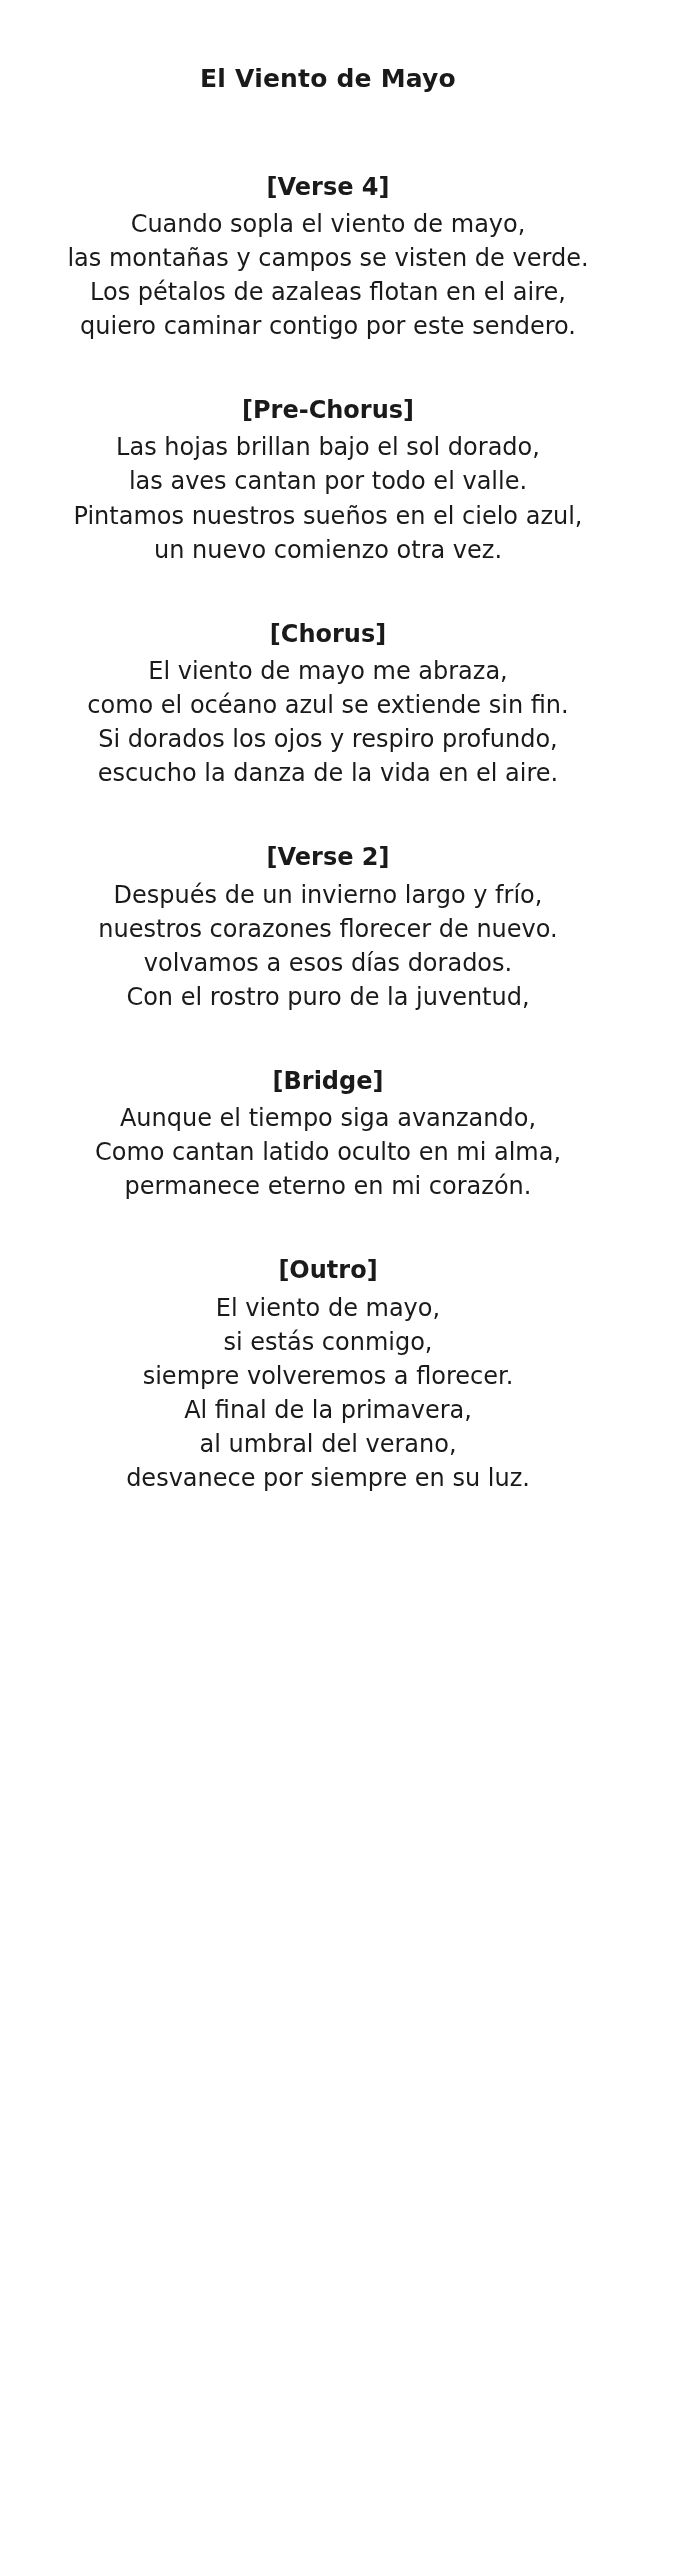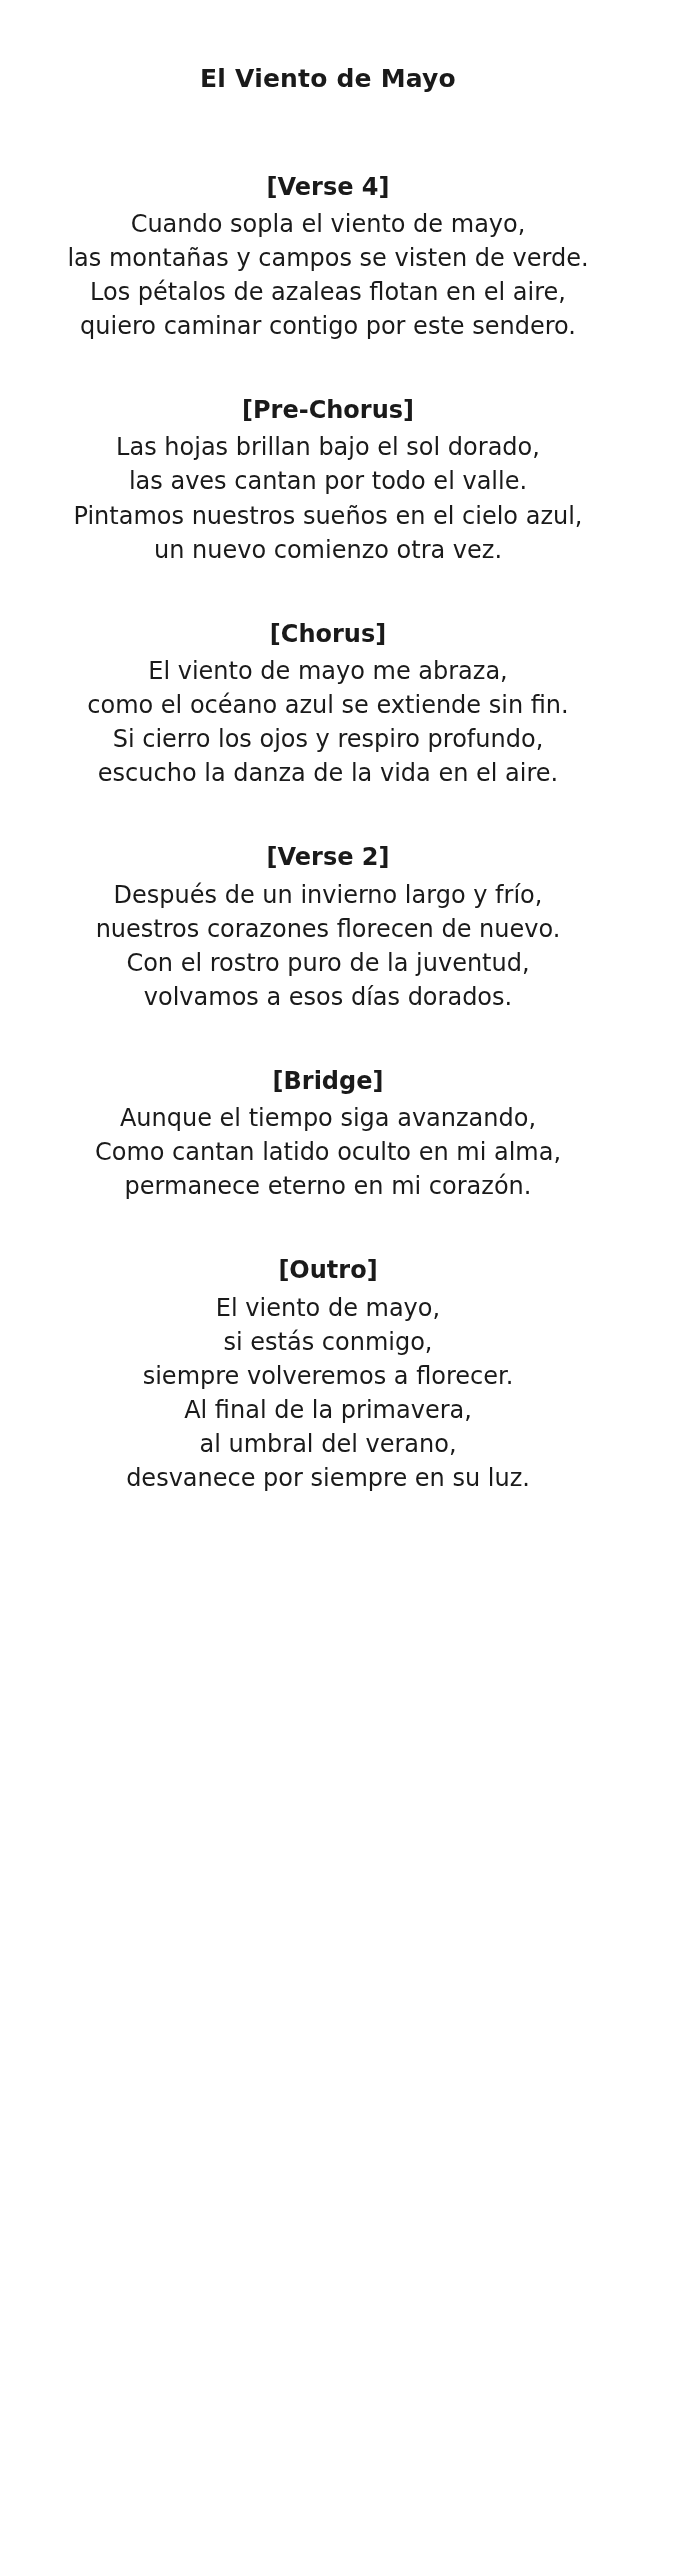--- a/index.html
+++ b/index.html
@@ -70,29 +70,29 @@
         <div class="section-label">[Pre-Chorus]</div>
         <div class="line">Las hojas brillan bajo el sol dorado,</div>
         <div class="line">las aves cantan por todo el valle.</div>
         <div class="line">Pintamos nuestros sueños en el cielo azul,</div>
         <div class="line">un nuevo comienzo otra vez.</div>
       </div>
       <div class="section">
         <div class="section-label">[Chorus]</div>
         <div class="line">El viento de mayo me abraza,</div>
         <div class="line">como el océano azul se extiende sin fin.</div>
-        <div class="line">Si cierro los ojos y respiro profundo,</div>
+        <div class="line">Si dorados los ojos y respiro profundo,</div>
         <div class="line">escucho la danza de la vida en el aire.</div>
       </div>
       <div class="section">
         <div class="section-label">[Verse 2]</div>
         <div class="line">Después de un invierno largo y frío,</div>
-        <div class="line">nuestros corazones florecen de nuevo.</div>
+        <div class="line">nuestros corazones florecer de nuevo.</div>
+        <div class="line">volvamos a esos días dorados.</div>
         <div class="line">Con el rostro puro de la juventud,</div>
-        <div class="line">volvamos a esos días dorados.</div>
       </div>
       <div class="section">
         <div class="section-label">[Bridge]</div>
         <div class="line">Aunque el tiempo siga avanzando,</div>
         <div class="line">Como cantan latido oculto en mi alma,</div>
         <div class="line">permanece eterno en mi corazón.</div>
       </div>
       <div class="section">
         <div class="section-label">[Outro]</div>
         <div class="line">El viento de mayo,</div>

